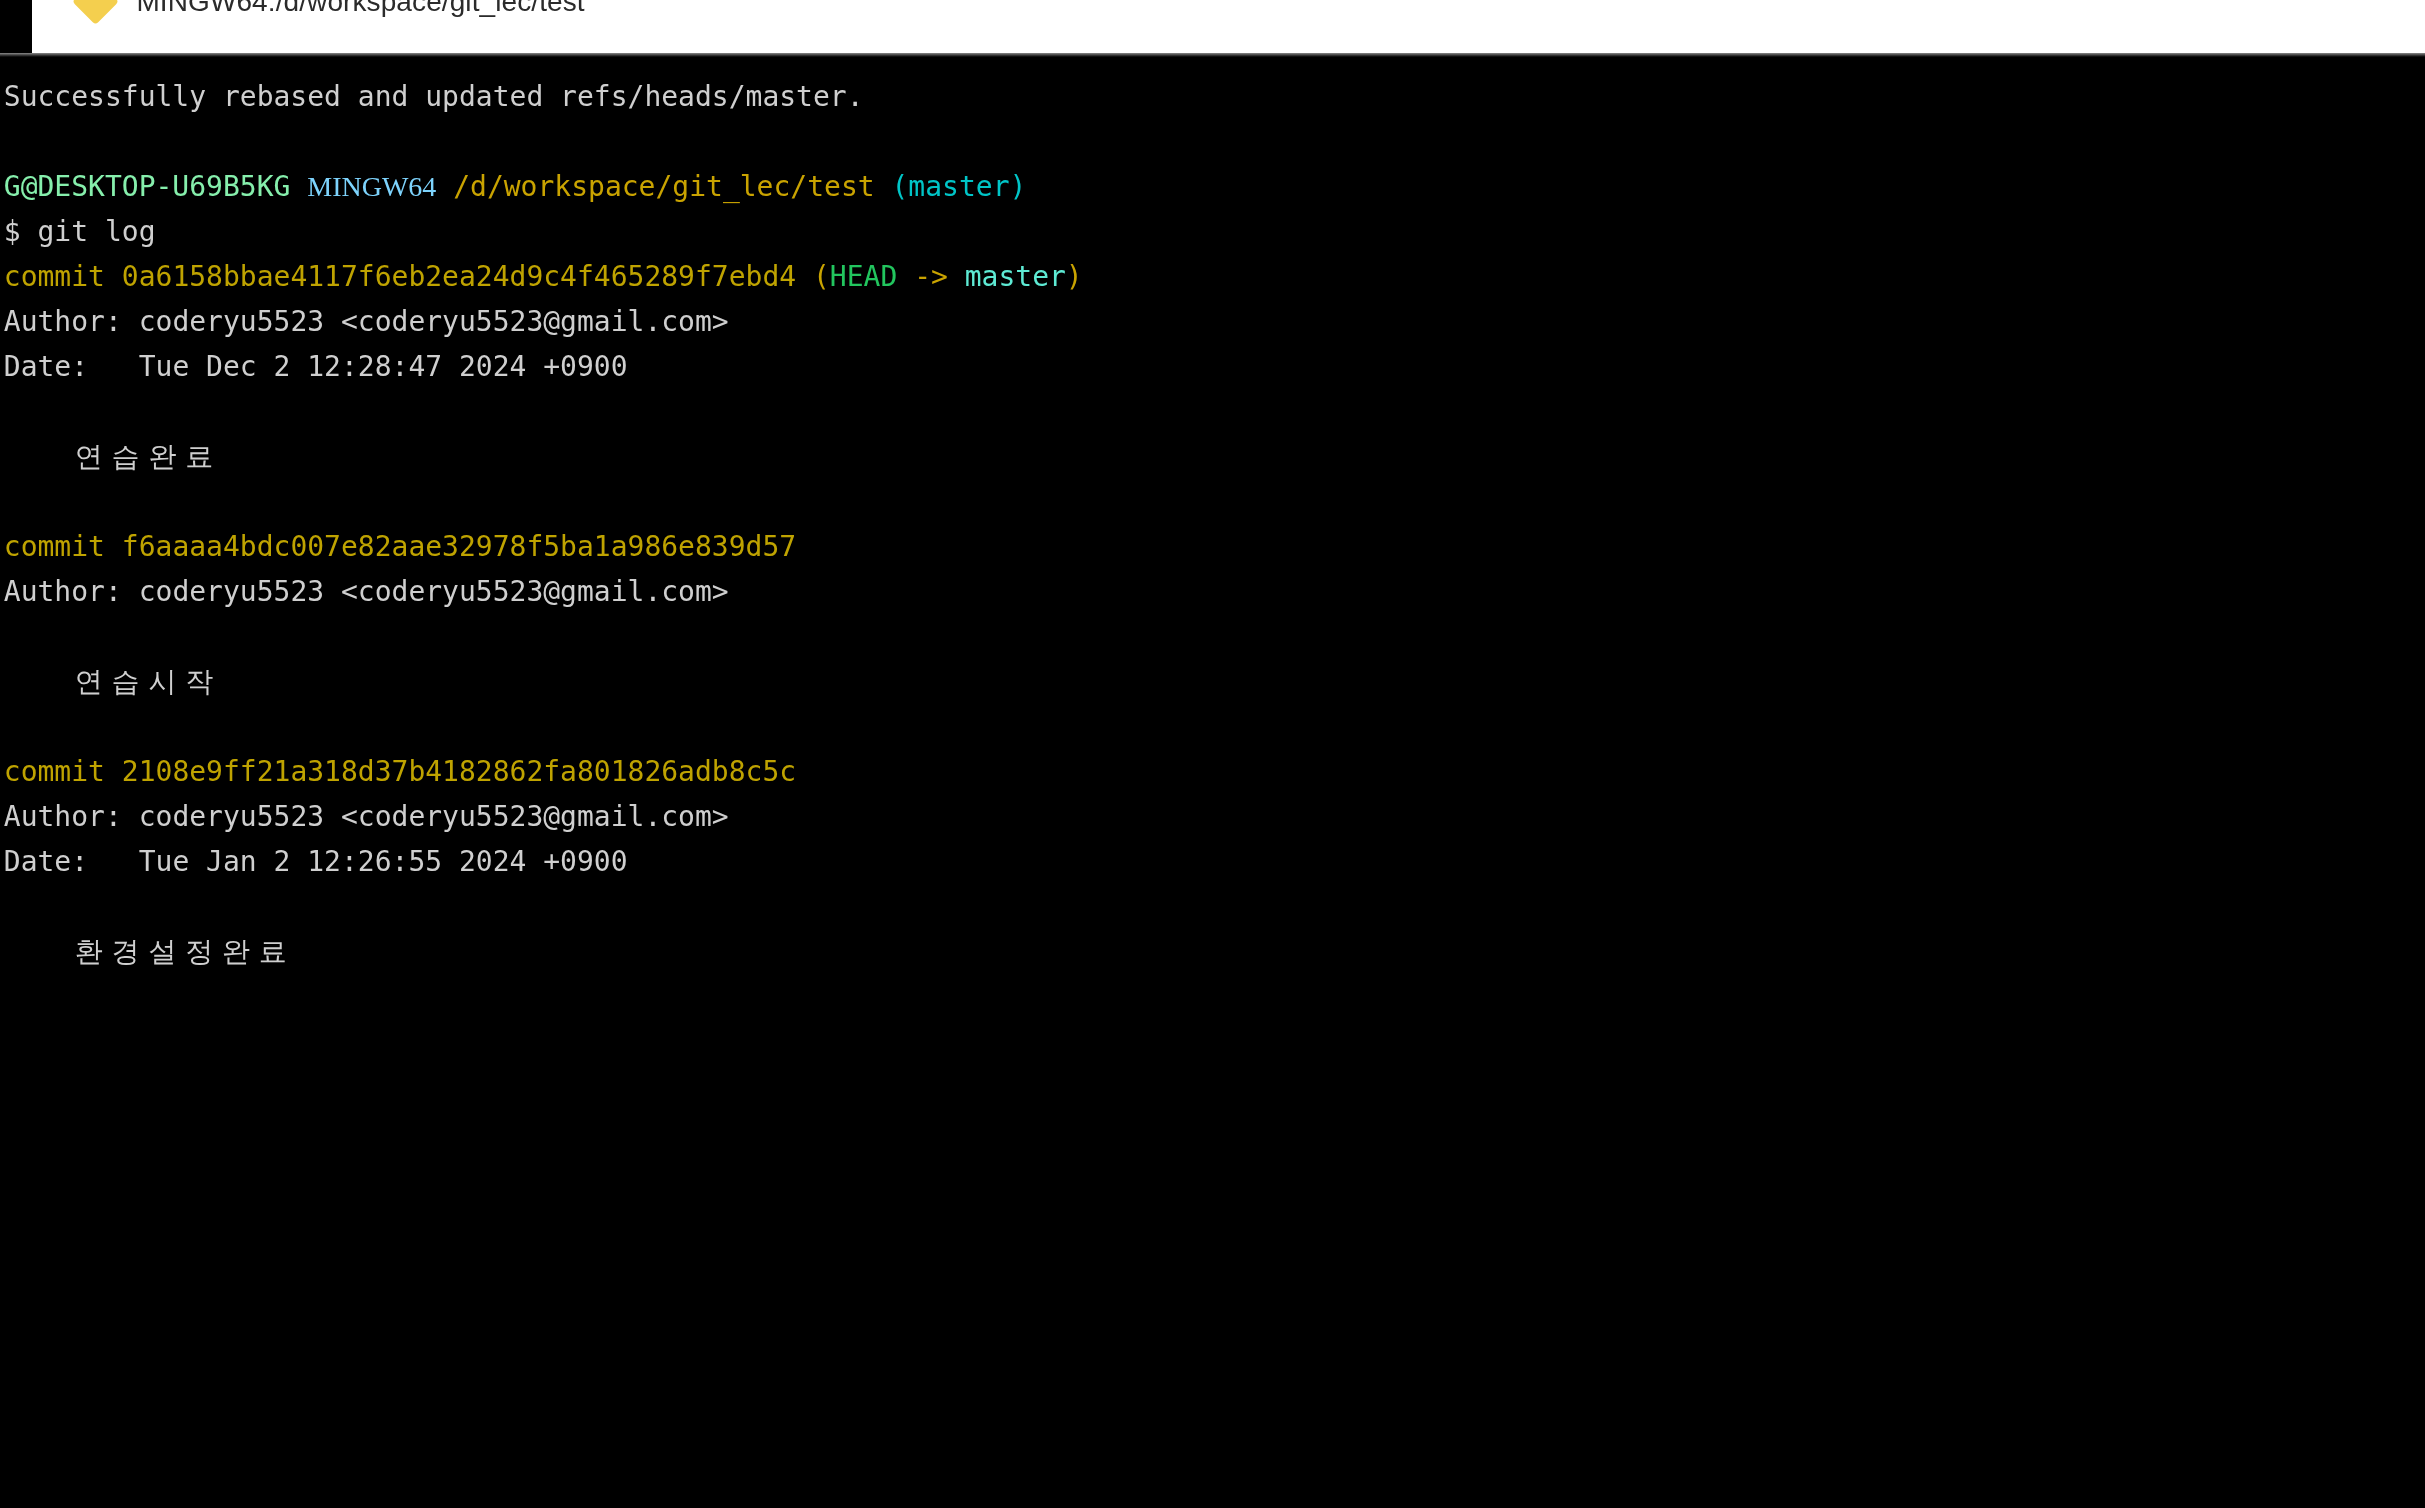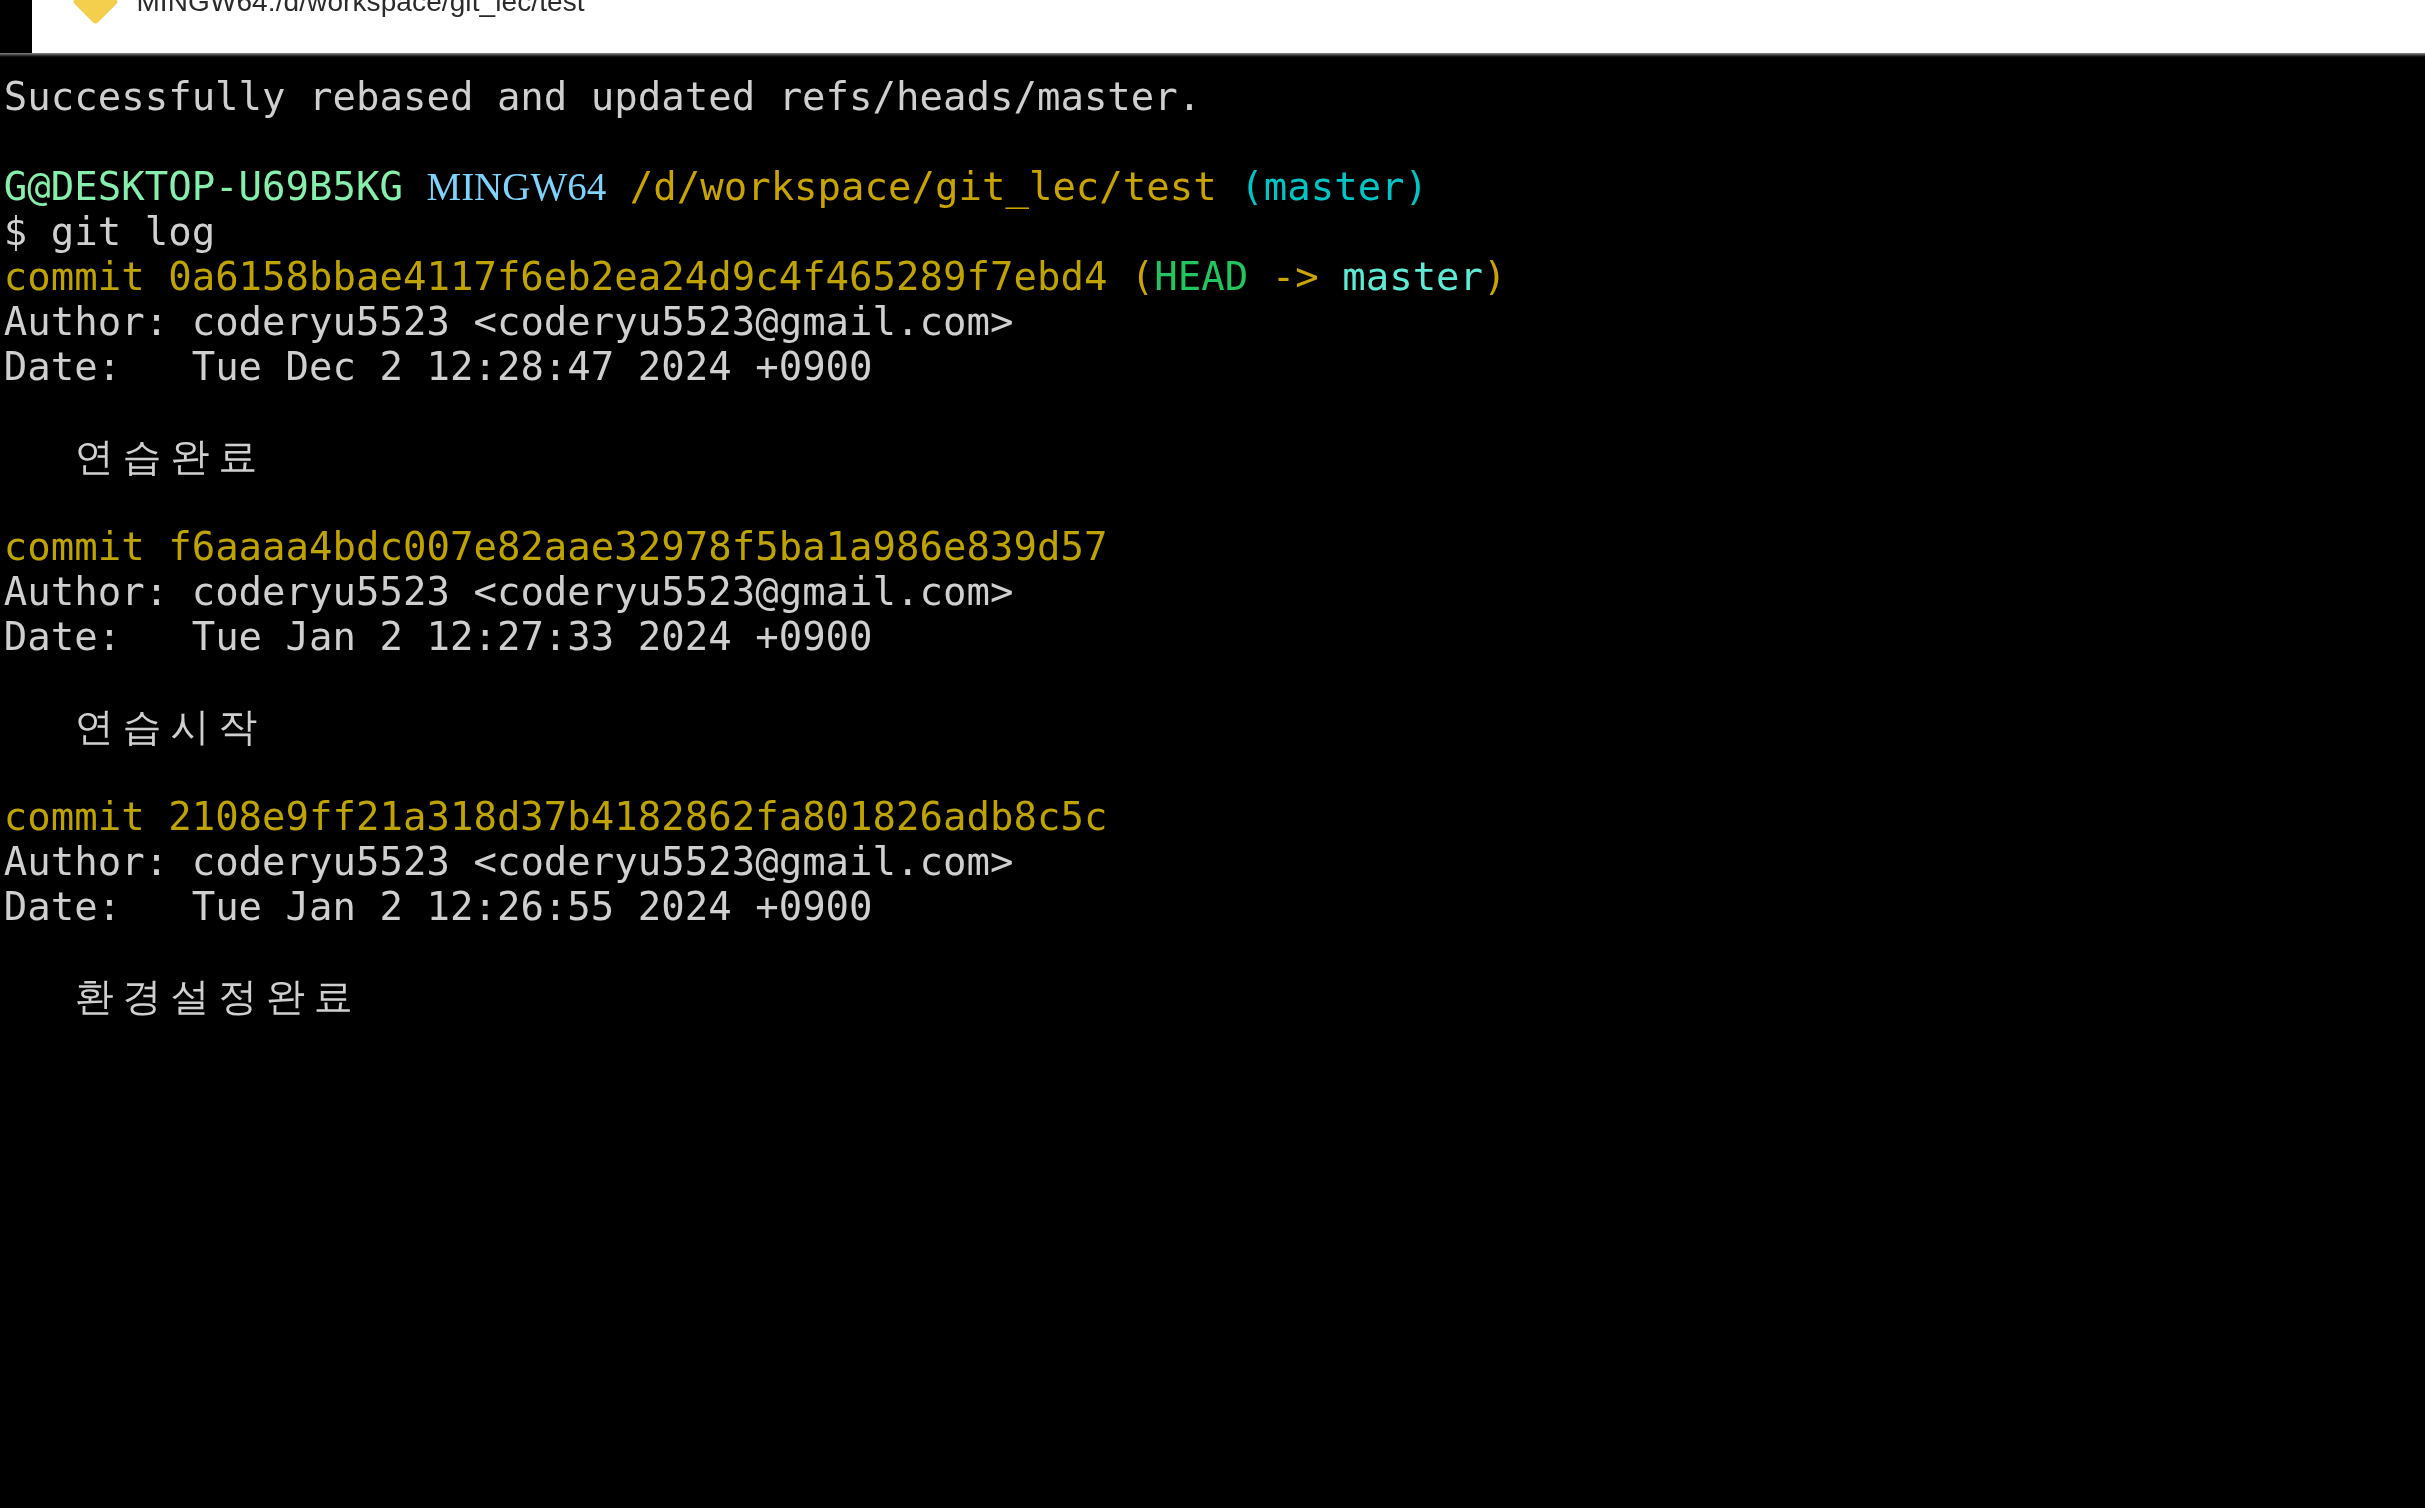--- a/index.html
+++ b/index.html
@@ -80,21 +80,21 @@
   
   .terminal {
     position: relative;
     background: #000000;
     width: 100%;
     height: 1451px;
     padding: 16.4px 0 0 3.8px;
     box-sizing: border-box;
   }
   .line {
-    font-size: 39px;
+    font-size: 28px;
     line-height: 45px;
     white-space: pre;
     color: #cfcfcf;
     letter-spacing: 0px;
   }
   .line.blank { color: transparent; }
   .line.indent { padding-left: 71px; }
 
   
   .c-white   { color: #cfcfcf; }
@@ -144,21 +144,20 @@
   <div class="line blank"> </div>
 
   <div class="line indent"><span class="kor">연습완료</span></div>
 
   <div class="line blank"> </div>
 
   <div class="line"><span class="c-olive">commit</span><span class="c-olive"> </span><span class="c-olive">f6aaaa4bdc007e82aae32978f5ba1a986e839d57</span></div>
 
   <div class="line"><span>Author:</span><span> </span><span>coderyu5523 &lt;coderyu5523@gmail.com&gt;</span></div>
 
-  <div class="line"><span>Date:</span><span>   </span><span>Tue Jan 2 12:27:33 2024 +0900</span></div>
 
   <div class="line blank"> </div>
 
   <div class="line indent"><span class="kor">연습시작</span></div>
 
   <div class="line blank"> </div>
 
   <div class="line"><span class="c-olive">commit</span><span class="c-olive"> </span><span class="c-olive">2108e9ff21a318d37b4182862fa801826adb8c5c</span></div>
 
   <div class="line"><span>Author:</span><span> </span><span>coderyu5523 &lt;coderyu5523@gmail.com&gt;</span></div>

